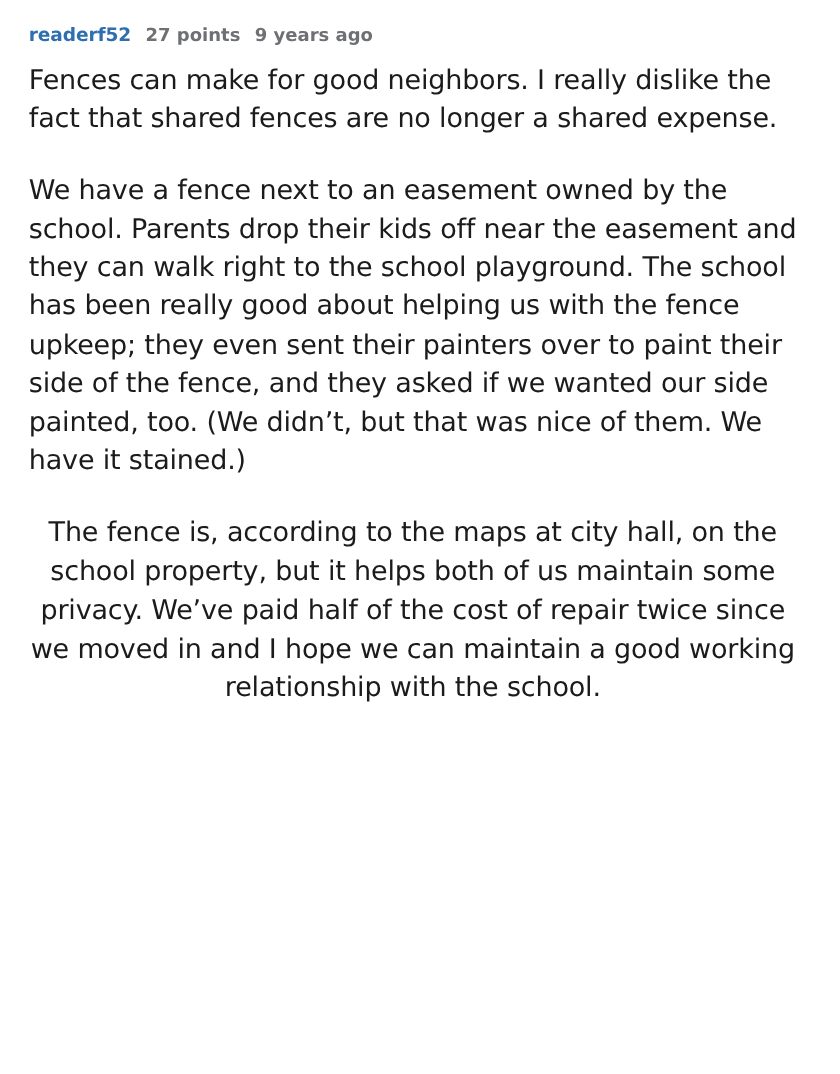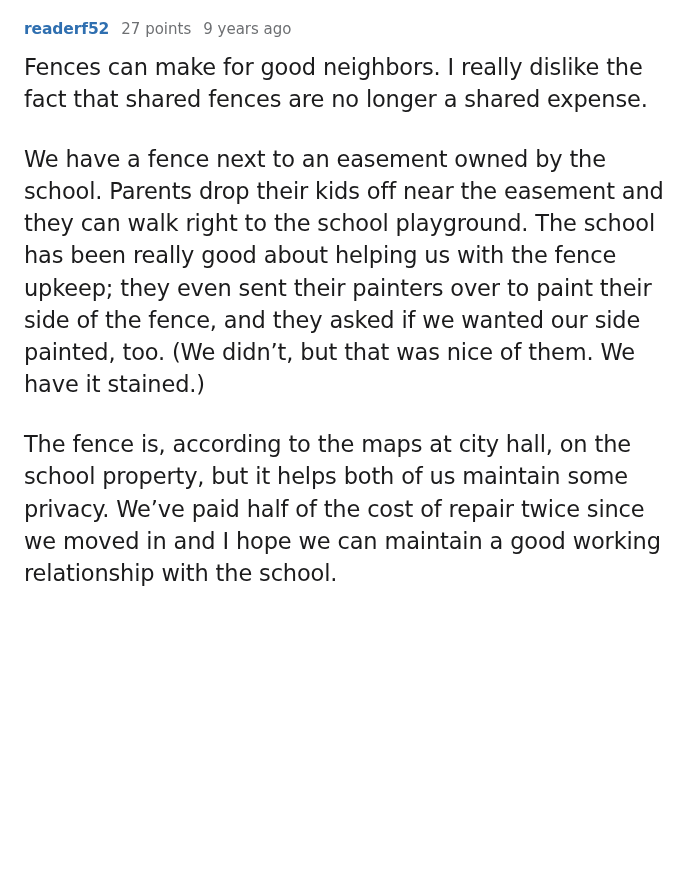--- a/index.html
+++ b/index.html
@@ -29,32 +29,34 @@
   }
   .author {
     color: #2f6fb0;
     font-weight: bold;
     font-size: 15.5px;
     letter-spacing: -0.1px;
   }
   .points, .timestamp {
     color: #6e7073;
     font-size: 15px;
+    font-weight: bold;
   }
   .comment-body {
     font-size: 22.5px;
     line-height: 1.43;
     color: #1b1b1c;
     letter-spacing: -0.15px;
   }
   .comment-body p {
     margin: 1px 0 28px 0;
   }
   .comment-body p:last-child {
     margin-bottom: 0;
+    text-align: center;
   }
 </style>
 </head>
 <body>
 
 <div class="comment">
   <div class="comment-meta">
     <span class="author">readerf52</span>
     <span class="points">27 points</span>
     <span class="timestamp">9 years ago</span>

